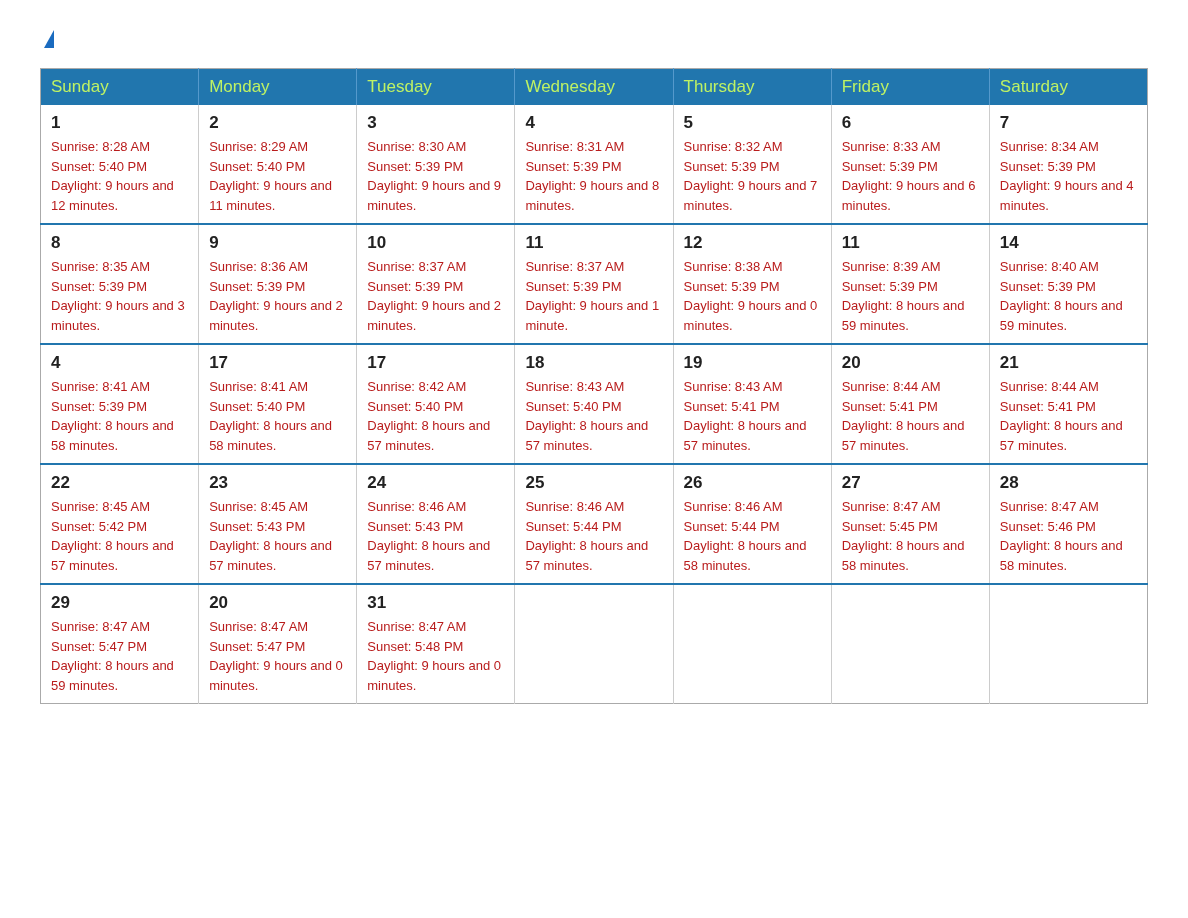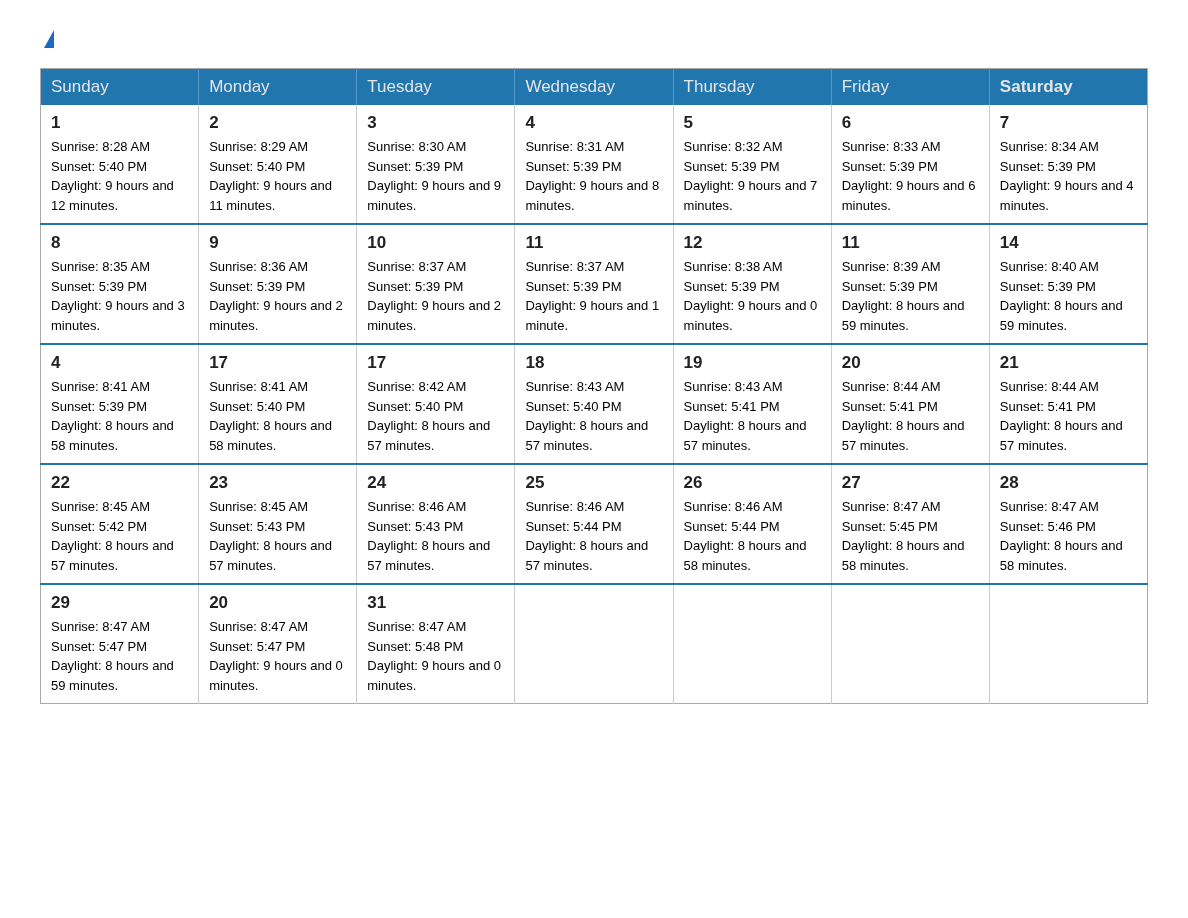--- a/index.html
+++ b/index.html
@@ -61,30 +61,29 @@
       color: #444;
       margin-top: 4px;
     }
     .calendar {
       width: 100%;
       border-collapse: collapse;
       border: 1px solid #aaa;
     }
     .calendar th {
       background-color: #2176ae;
-      color: #e5e5e5;
+      color: #bef264;
       text-align: left;
       padding: 8px 10px;
       font-size: 17px;
       font-weight: normal;
       border-right: 1px solid #5599cc;
     }
     .calendar th:last-child {
       border-right: none;
-      font-weight: bold;
     }
     .calendar td {
       vertical-align: top;
       padding: 8px 10px;
       border-right: 1px solid #ccc;
       border-bottom: 2px solid #2176ae;
       font-size: 13.5px;
       color: #333;
       width: 14.28%;
       min-height: 100px;
@@ -98,21 +97,21 @@
     }
     .day-number {
       font-size: 17px;
       font-weight: bold;
       color: #222;
       margin-bottom: 4px;
       display: block;
     }
     .day-info {
       font-size: 13px;
-      color: #000000;
+      color: #b91c1c;
       line-height: 1.5;
     }
     .empty-cell {
       background: #fff;
     }
   </style>
 </head>
 <body>
 
 <div class="header">

